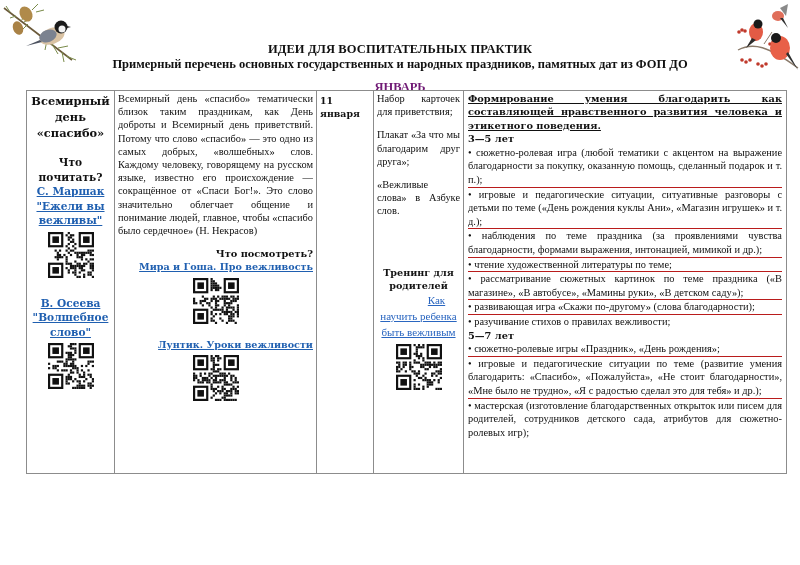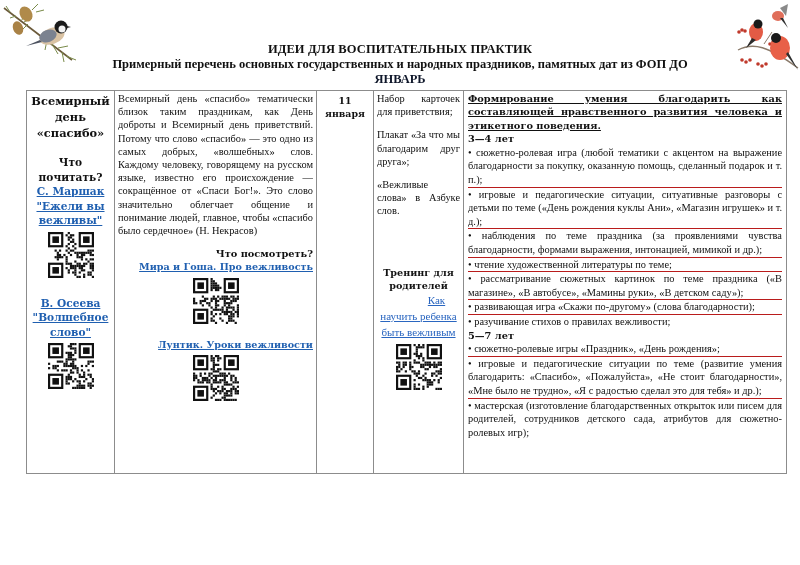--- a/index.html
+++ b/index.html
@@ -5,40 +5,40 @@
   html, body { margin:0; padding:0; background:#ffffff; }
   body { width:800px; height:565px; position:relative; overflow:hidden;
          font-family:"Liberation Serif", "DejaVu Serif", serif; color:#111; }
   .deco { position:absolute; }
   #chickadee { left:2px; top:0px; width:86px; height:68px; }
   #bullfinches { left:728px; top:2px; width:72px; height:72px; }
 
   .title { position:absolute; left:0; width:800px; text-align:center; font-weight:bold; }
   #t1 { top:42px; font-size:12.5px; letter-spacing:0.1px; }
   #t2 { top:57px; font-size:12.5px; }
-  #t3 { top:72px; font-size:12.5px; color:#0f172a; }
+  #t3 { top:80px; font-size:12.5px; color:#701a75; }
 
   table.main { position:absolute; left:26px; top:90px; width:760px; border-collapse:collapse;
                table-layout:fixed; }
   table.main td, table.main th { border:1.3px solid #8c8c8c; vertical-align:top; padding:0 3px; }
   th { font-family:"DejaVu Serif", serif; font-weight:bold; font-size:11.2px; line-height:14.2px; text-align:center; }
   tr.head { height:43px; }
   tr.body-row { height:383px;padding-left:8px; }
 
   .c1 { text-align:center; font-family:"DejaVu Serif", serif; font-weight:bold; font-size:10.6px; line-height:14.5px; }
   .c1 .holiday { font-size:11.4px; line-height:16px; padding-top:2px; }
   .lnk { color:#1f5fb0; text-decoration:underline; font-weight:bold; }
   .lnk-plain { color:#2a66c0; text-decoration:underline; font-weight:normal; font-family:"Liberation Serif", serif; font-size:11px; line-height:16px;margin-left:36px; }
 
   .c2 { font-size:10.4px; line-height:13.2px; text-align:justify; padding-top:1px !important;margin-top:8px; }
   .c2 .center { text-align:right; }
   .c2 .h { font-family:"DejaVu Serif", serif; font-weight:bold; font-size:9.8px; }
   .c2 .lnk { font-family:"DejaVu Serif", serif; font-size:9.6px; }
 
-  .c3 { text-align:center; font-family:"DejaVu Serif", serif; font-weight:bold; font-size:9.4px; line-height:13px; padding-top:3px !important; }
+  .c3 { font-family:"DejaVu Serif", serif; font-weight:bold; font-size:9.4px; line-height:13px; padding-top:3px !important; }
   .c4 { font-size:10.4px; line-height:13.2px; padding-top:1px !important; }
   .c4 .just { text-align:justify; }
   .c4 .center { text-align:center; }
   .c4 .h { font-weight:bold; font-size:11px; line-height:14px; }
 
   .c5 { font-size:10.4px; line-height:13.6px; text-align:justify; padding:1px 4px 0 4px !important; }
   .c5 .goal { font-family:"DejaVu Serif", serif; font-weight:bold; text-decoration:underline; font-size:9.8px; line-height:13.4px; }
   .c5 .age { font-weight:bold; font-family:"DejaVu Serif", serif; font-size:9.8px; }
   .c5 .item { border-top:1px solid #b91c1c; }
   .c5 .item.first { border-top:none; }
@@ -776,21 +776,21 @@
             <rect x="16" y="2" width="3" height="3" fill="#111"></rect>
             <rect x="0" y="14" width="7" height="7" fill="#111"></rect>
             <rect x="1" y="15" width="5" height="5" fill="#fff"></rect>
             <rect x="2" y="16" width="3" height="3" fill="#111"></rect>
           </svg>
     </td>
 
     <td class="c5">
       <div class="goal">Формирование умения благодарить как составляющей нравственного развития человека и этикетного поведения.</div>
       <div id="age-groups">
-            <div class="age">3—4 лет</div>
+            <div class="age">3—5 лет</div>
             <div class="item first">• сюжетно-ролевая игра (любой тематики с акцентом на выражение благодарности за покупку, оказанную помощь, сделанный подарок и т. п.);</div>
             <div class="item">• игровые и педагогические ситуации, ситуативные разговоры с детьми по теме («День рождения куклы Ани», «Магазин игрушек» и т. д.);</div>
             <div class="item">• наблюдения по теме праздника (за проявлениями чувства благодарности, формами выражения, интонацией, мимикой и др.);</div>
             <div class="item">• чтение художественной литературы по теме;</div>
             <div class="item">• рассматривание сюжетных картинок по теме праздника («В магазине», «В автобусе», «Мамины руки», «В детском саду»);</div>
             <div class="item">• развивающая игра «Скажи по-другому» (слова благодарности);</div>
             <div class="item">• разучивание стихов о правилах вежливости;</div>
             <div class="age">5—7 лет</div>
             <div class="item first">• сюжетно-ролевые игры «Праздник», «День рождения»;</div>
             <div class="item">• игровые и педагогические ситуации по теме (развитие умения благодарить: «Спасибо», «Пожалуйста», «Не стоит благодарности», «Мне было не трудно», «Я с радостью сделал это для тебя» и др.);</div>

